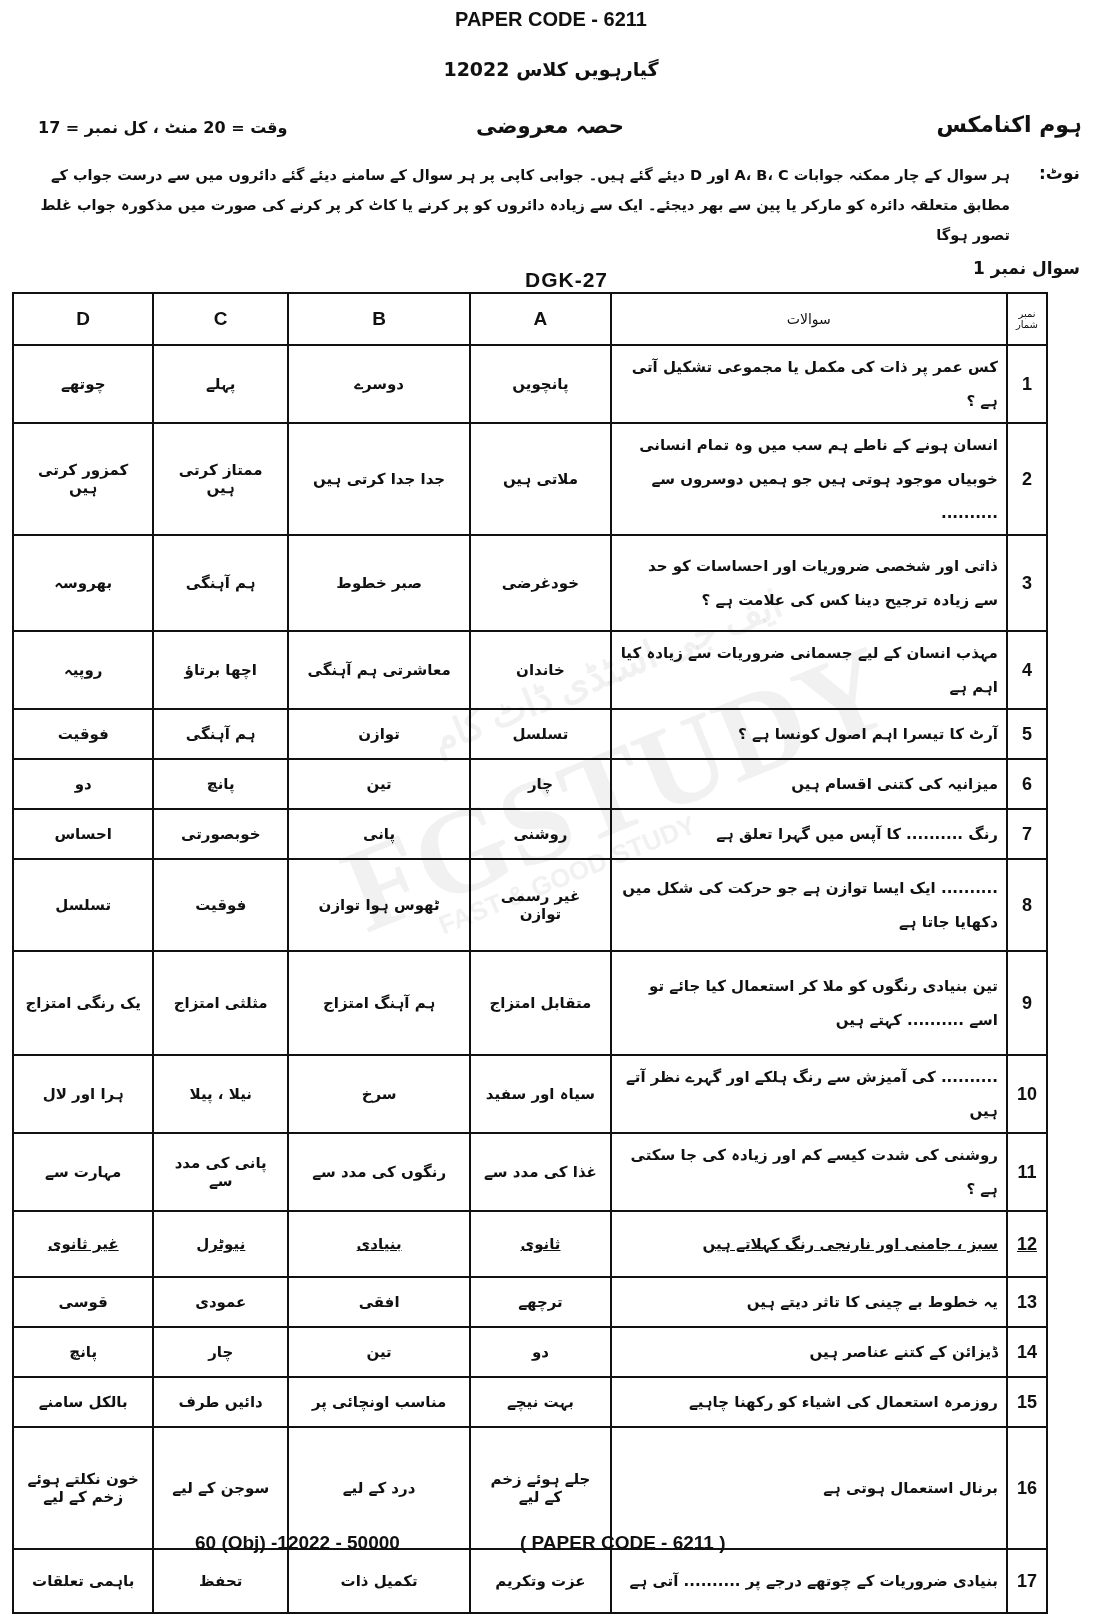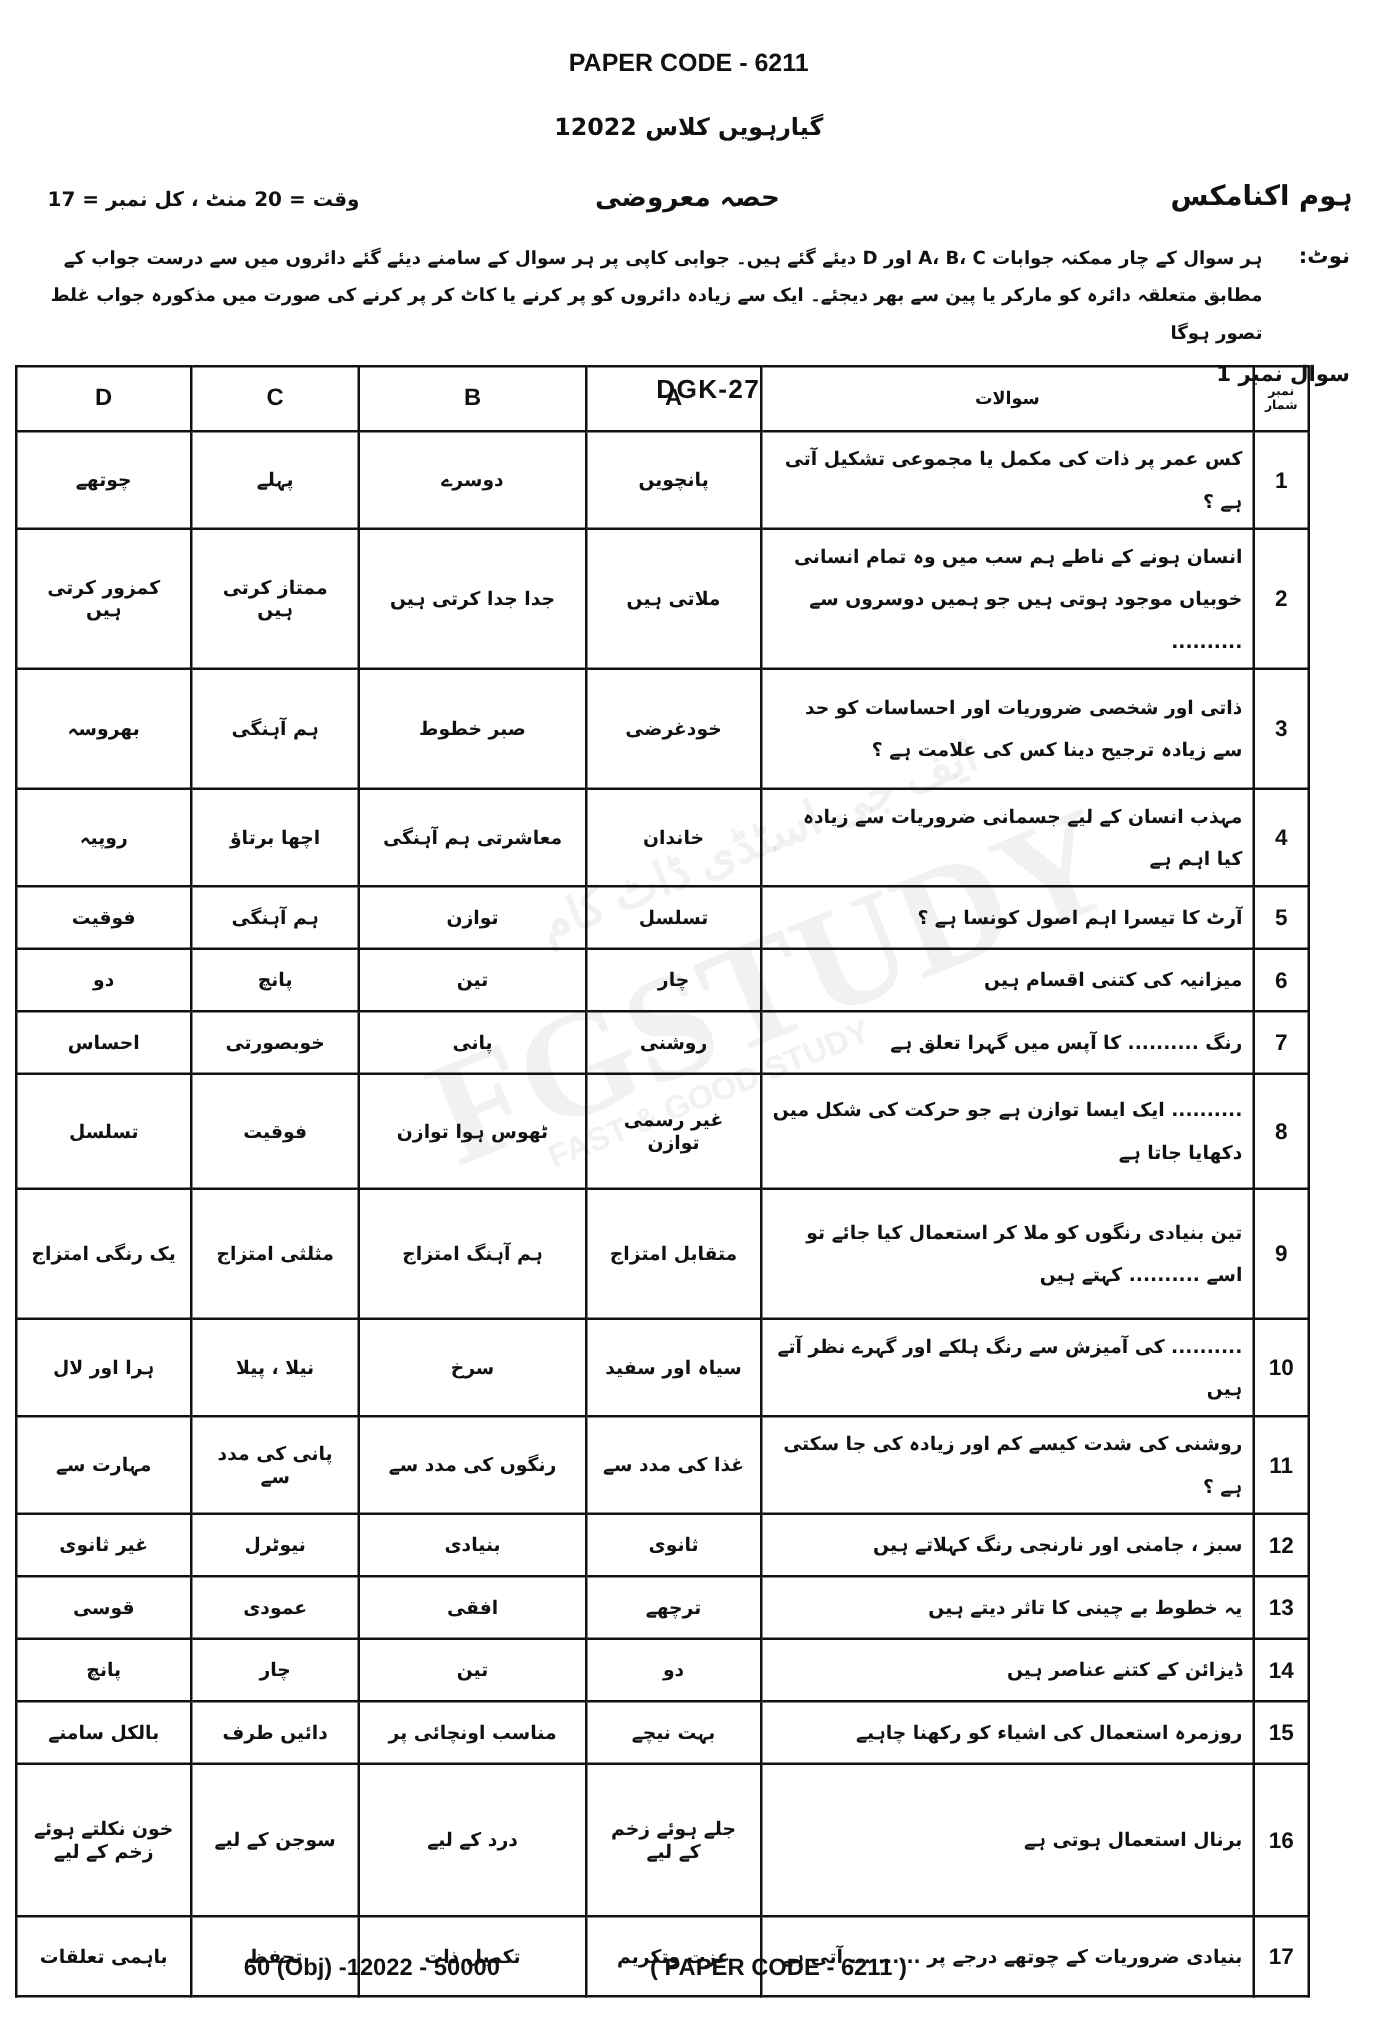--- a/index.html
+++ b/index.html
@@ -1,33 +1,33 @@
 <!DOCTYPE html>
 <html><head>
 <meta charset="utf-8">
 <style>
   html, body { margin:0; padding:0; background:#ffffff; }
   body { width:1102px; height:1614px; position:relative; overflow:hidden; color:#111; font-family:"DejaVu Sans", sans-serif; }
-  .abs { position:absolute;margin-top:32px; }
+  .abs { position:absolute; }
   .latin { font-family:"Liberation Sans", sans-serif; font-weight:bold; }
   .urdu { font-family:"DejaVu Sans", sans-serif; font-weight:bold; direction:rtl; }
   #paper-code { top:8px; left:0; width:1102px; text-align:center; font-size:20px; }
   #class-line { top:58px; left:0; width:1102px; text-align:center; font-size:19px; direction:rtl; }
   #subject { top:112px; right:20px; font-size:22px; }
   #section { top:114px; left:430px; width:240px; text-align:center; font-size:21px; }
   #time-marks { top:118px; left:38px; font-size:16px; direction:rtl; }
   #note-label { top:163px; right:22px; font-size:17px; }
   #note-text { top:160px; right:92px; width:1000px; font-size:14.5px; line-height:30px; text-align:right; }
   #q-label { top:258px; right:22px; font-size:17px; }
   #handwrite { top:268px; left:525px; font-size:21px; font-family:"Liberation Sans", sans-serif; font-weight:bold; letter-spacing:1px; }
   table#mcq { position:absolute; top:292px; left:12px; width:1036px; border-collapse:collapse; }
   #mcq td, #mcq th { border:2px solid #111; padding:4px 8px; font-size:15px; vertical-align:middle; }
   #mcq th { height:42px; }
   #mcq th.opt { font-family:"Liberation Sans", sans-serif; font-size:19px; font-weight:bold; text-align:center; }
-  #mcq th.qh, #mcq th.nh { font-weight:bold; font-size:14px; text-align:center; direction:rtl; }
+  #mcq th.qh, #mcq th.nh { font-weight:normal; font-size:14px; text-align:center; direction:rtl; }
   #mcq td.opt { text-align:center; direction:rtl; font-weight:bold; }
   #mcq td.q { text-align:right; direction:rtl; line-height:34px; font-weight:bold; }
   #mcq td.n { text-align:center; font-family:"Liberation Sans", sans-serif; font-weight:bold; font-size:18px; }
   #footer-left { top:1532px; left:195px; font-size:19px; }
   #footer-right { top:1532px; left:520px; font-size:19px; }
   .watermark { position:absolute; color:rgba(150,150,150,0.13); font-family:"Liberation Serif", serif; font-weight:bold; pointer-events:none; }
 </style>
 </head>
 <body>
 
@@ -146,21 +146,21 @@
         <td class="n">10</td>
       </tr>
       <tr style="height: 50px;">
         <td class="opt">مہارت سے</td>
         <td class="opt">پانی کی مدد سے</td>
         <td class="opt">رنگوں کی مدد سے</td>
         <td class="opt">غذا کی مدد سے</td>
         <td class="q urdu">روشنی کی شدت کیسے کم اور زیادہ کی جا سکتی ہے ؟</td>
         <td class="n">11</td>
       </tr>
-      <tr style="height: 50px;">
+      <tr style="height: 66px; text-decoration: underline;">
         <td class="opt">غیر ثانوی</td>
         <td class="opt">نیوٹرل</td>
         <td class="opt">بنیادی</td>
         <td class="opt">ثانوی</td>
         <td class="q urdu">سبز ، جامنی اور نارنجی رنگ کہلاتے ہیں</td>
         <td class="n">12</td>
       </tr>
       <tr style="height: 50px;">
         <td class="opt">قوسی</td>
         <td class="opt">عمودی</td>

